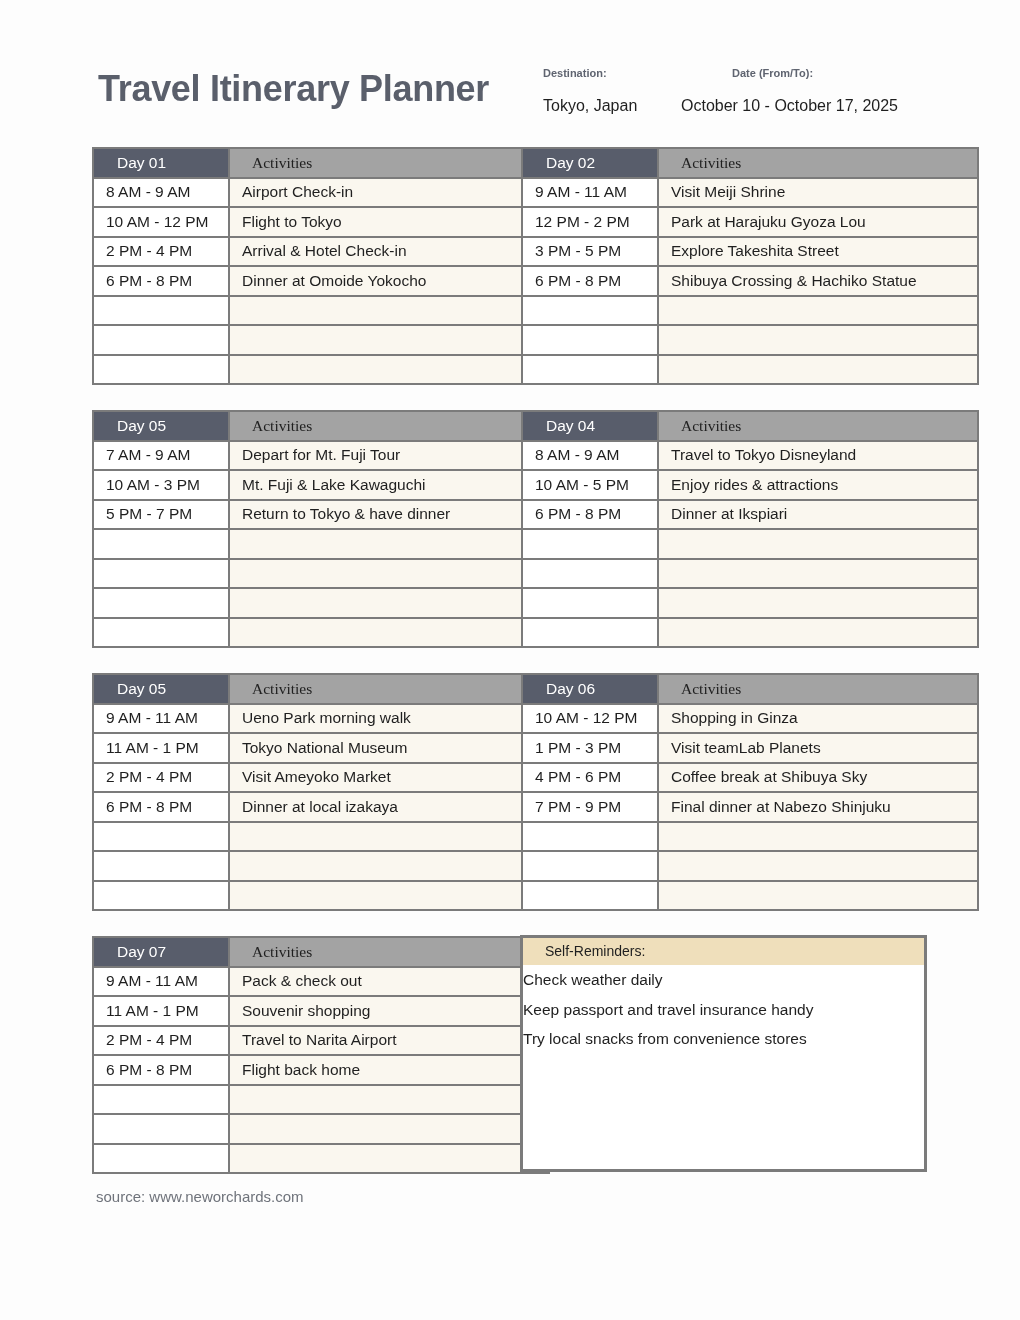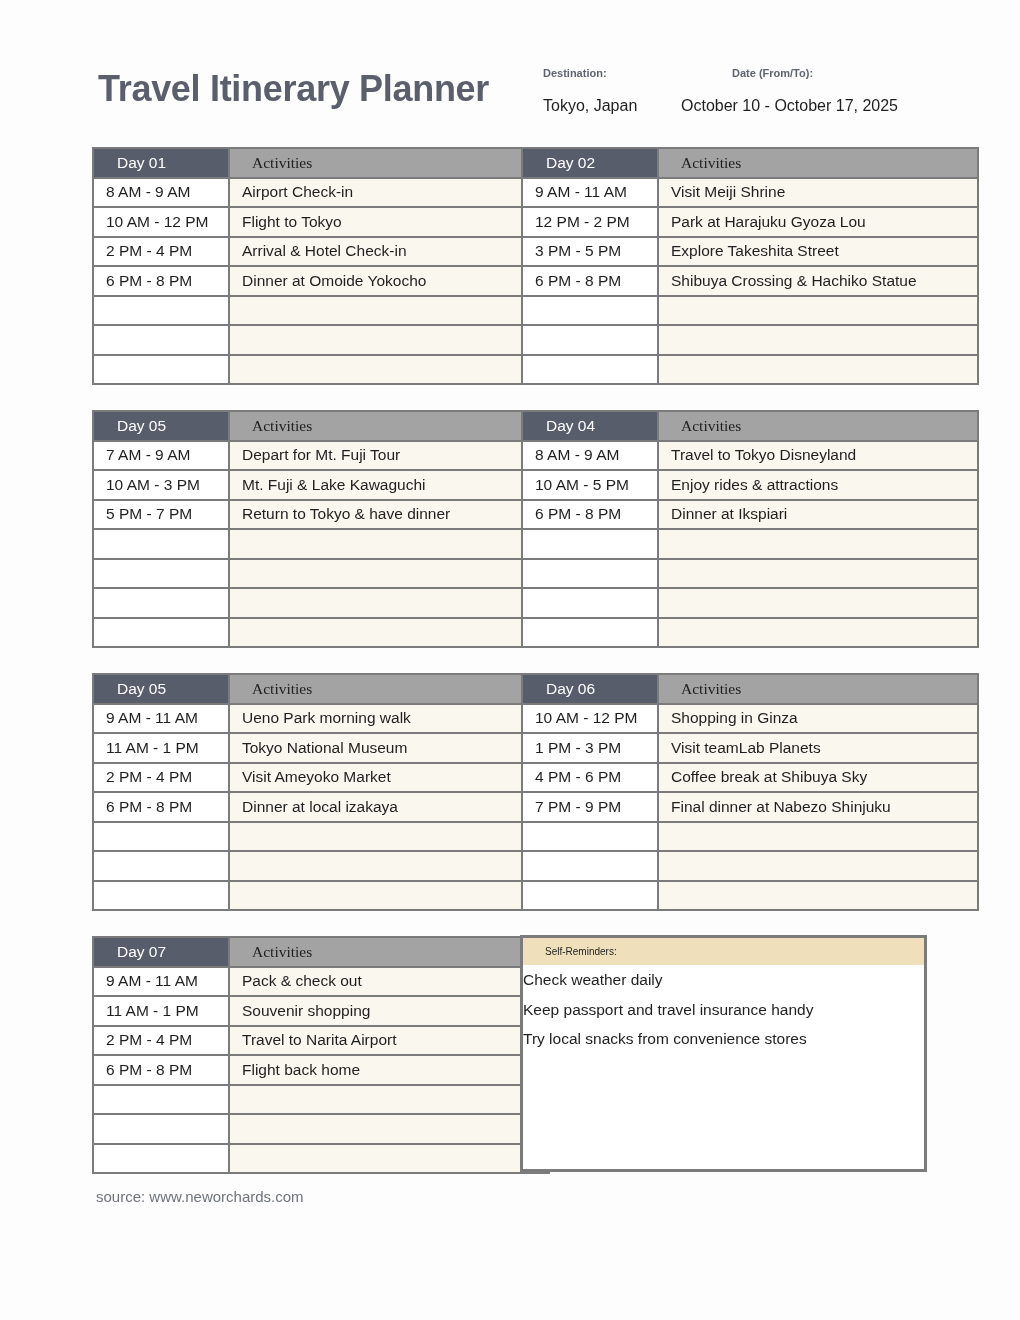--- a/index.html
+++ b/index.html
@@ -16,21 +16,21 @@
   .date-value { left: 681px; }
 
   .day-table { position: absolute; width: 458px; border: 2px solid #7b7b7b; border-collapse: collapse; table-layout: fixed; }
   .day-table td { border: 2px solid #7b7b7b; height: 29.5px; font-size: 15.5px; white-space: nowrap; overflow: visible; }
   .day-table td.time { width: 136px; background: #ffffff; padding-left: 12px; }
   .day-table td.act { background: #faf7ef; padding-left: 12px; }
   .day-table tr.head td.time { background: #585d6b; color: #ffffff; padding-left: 23px; }
   .day-table tr.head td.act { background: #a3a3a3; padding-left: 22px; font-family: Liberation Serif, serif; }
 
   .reminders { position: absolute; left: 520px; top: 935px; width: 407px; height: 237px; border: 3px solid #7b7b7b; background: #ffffff; }
-  .reminders .rhead { height: 27px; background: #efdfbb; padding-left: 22px; font-size: 10px; line-height: 27px; }
+  .reminders .rhead { height: 27px; background: #efdfbb; padding-left: 22px; font-size: 14px; line-height: 27px; }
   .reminders .ritem { font-size: 15.5px; height: 29.5px; line-height: 29.5px; }
 
   .source { position: absolute; left: 96px; top: 1188px; font-size: 15px; color: #6f737b; }
 </style>
 </head>
 <body>
 
 <div class="title">Travel Itinerary Planner</div>
 
 <div class="meta-label dest-label">Destination:</div>

